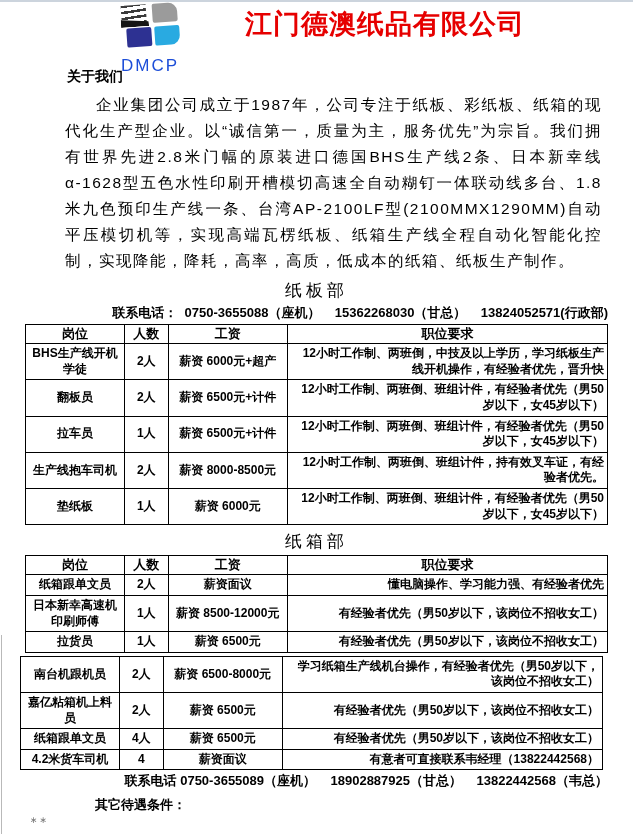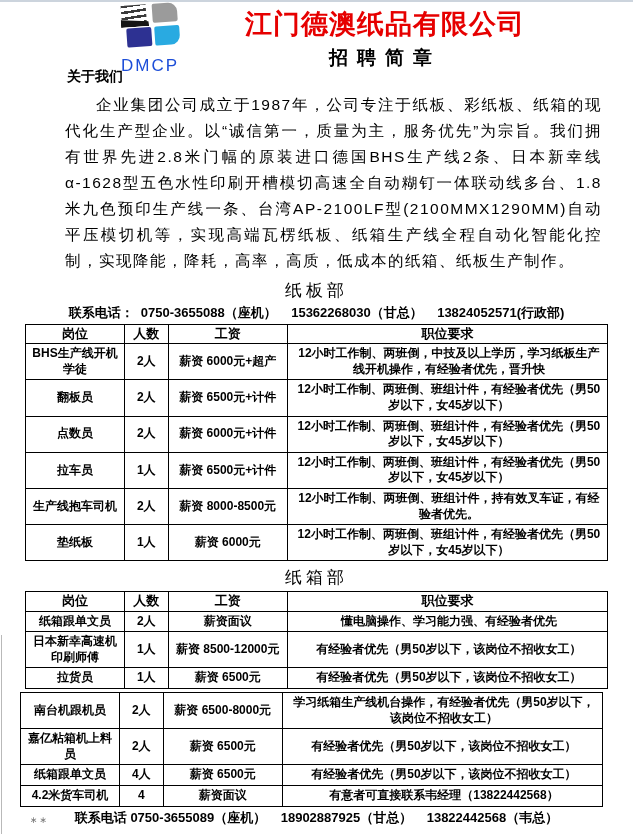--- a/index.html
+++ b/index.html
@@ -23,26 +23,26 @@
   .company{color:#e60000;font-size:27px;font-weight:bold;letter-spacing:1px;white-space:nowrap;}
   .subtitle{font-size:19px;font-weight:bold;letter-spacing:9px;margin-top:3px;}
   
   .doc{padding:0 25px;}
   .about-heading{margin:2px 0 0 42px;font-size:14px;font-weight:bold;}
   .about-para{
     margin:6px 6px 0 40px;font-size:15.5px;font-weight:normal;line-height:26px;
     text-align:justify;text-indent:2em;letter-spacing:1.5px;
   }
   .dept-title{text-align:center;font-size:17px;font-weight:normal;letter-spacing:4px;margin:5px 0 2px;}
-  .contact{text-align:center;font-weight:bold;font-size:13px;white-space:pre;margin:1px 0 2px;}
+  .contact{text-align:right;font-weight:bold;font-size:13px;white-space:pre;margin:1px 0 2px;}
   table.jobs{width:100%;border-collapse:collapse;table-layout:fixed;font-size:12px;font-weight:bold;}
   .jobs th{border:1.5px solid #000;font-size:13px;padding:1px 2px;line-height:1.25;}
   .jobs td{border:1.5px solid #000;padding:2px 3px;text-align:center;line-height:1.3;overflow:hidden;}
   .jobs td:nth-child(2),.jobs td:nth-child(3){white-space:nowrap;}
-  .jobs td:nth-child(4){text-align:center;padding-left:6px;}
+  .jobs td:nth-child(4){text-align:right;padding-left:6px;}
   .t2b{width:calc(100% + 10px);margin-left:-5px;margin-top:3px;}
   .c2{margin-top:2px;}
   .footer-block{margin:7px 0 0 70px;font-size:12.5px;line-height:1.3;}
   .footer-heading{font-weight:bold;font-size:13px;}
   
   .left-line{position:absolute;left:1px;top:633px;width:1px;height:201px;background:#b9b9b9;}
   .page-marks{position:absolute;left:30px;top:813px;color:#777;font-size:9px;letter-spacing:2px;}
 </style>
 </head>
 <body>
@@ -55,21 +55,20 @@
         <div class="sq sq-tl"></div>
         <div class="sq-tl-corner"></div>
         <div class="sq sq-tr"></div>
         <div class="sq sq-bl"></div>
         <div class="sq sq-br"></div>
       </div>
       <div class="logo-text">DMCP</div>
     </div>
     <div class="titles">
       <div class="company">江门德澳纸品有限公司</div>
-      <div class="subtitle">招聘简章</div>
     </div>
   </div>
 
   <div class="doc">
 
     <div class="about-heading">关于我们</div>
     <p class="about-para">企业集团公司成立于1987年，公司专注于纸板、彩纸板、纸箱的现代化生产型企业。以“诚信第一，质量为主，服务优先”为宗旨。我们拥有世界先进2.8米门幅的原装进口德国BHS生产线2条、日本新幸线 α-1628型五色水性印刷开槽模切高速全自动糊钉一体联动线多台、1.8米九色预印生产线一条、台湾AP-2100LF型(2100MMX1290MM)自动平压模切机等，实现高端瓦楞纸板、纸箱生产线全程自动化智能化控制，实现降能，降耗，高率，高质，低成本的纸箱、纸板生产制作。</p>
 
     <div class="dept-title">纸板部</div>
     <div class="contact">联系电话：  0750-3655088（座机）    15362268030（甘总）    13824052571(行政部)</div>
@@ -96,26 +95,20 @@
             <td>薪资 6000元+超产</td>
             <td>12小时工作制、两班倒，中技及以上学历，学习纸板生产线开机操作，有经验者优先，晋升快</td>
           </tr>
           <tr>
             <td>翻板员</td>
             <td>2人</td>
             <td>薪资 6500元+计件</td>
             <td>12小时工作制、两班倒、班组计件，有经验者优先（男50岁以下，女45岁以下）</td>
           </tr>
           <tr>
-            <td>点数员</td>
-            <td>2人</td>
-            <td>薪资 6000元+计件</td>
-            <td>12小时工作制、两班倒、班组计件，有经验者优先（男50岁以下，女45岁以下）</td>
-          </tr>
-          <tr>
             <td>拉车员</td>
             <td>1人</td>
             <td>薪资 6500元+计件</td>
             <td>12小时工作制、两班倒、班组计件，有经验者优先（男50岁以下，女45岁以下）</td>
           </tr>
           <tr>
             <td>生产线抱车司机</td>
             <td>2人</td>
             <td>薪资 8000-8500元</td>
             <td>12小时工作制、两班倒、班组计件，持有效叉车证，有经验者优先。</td>

